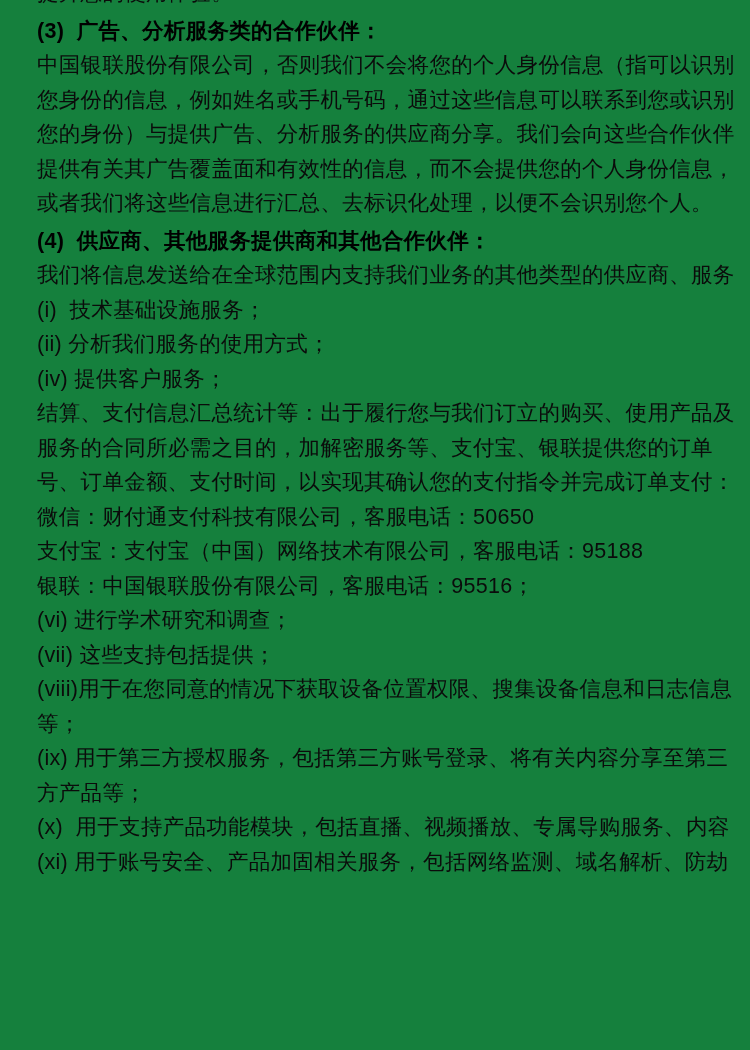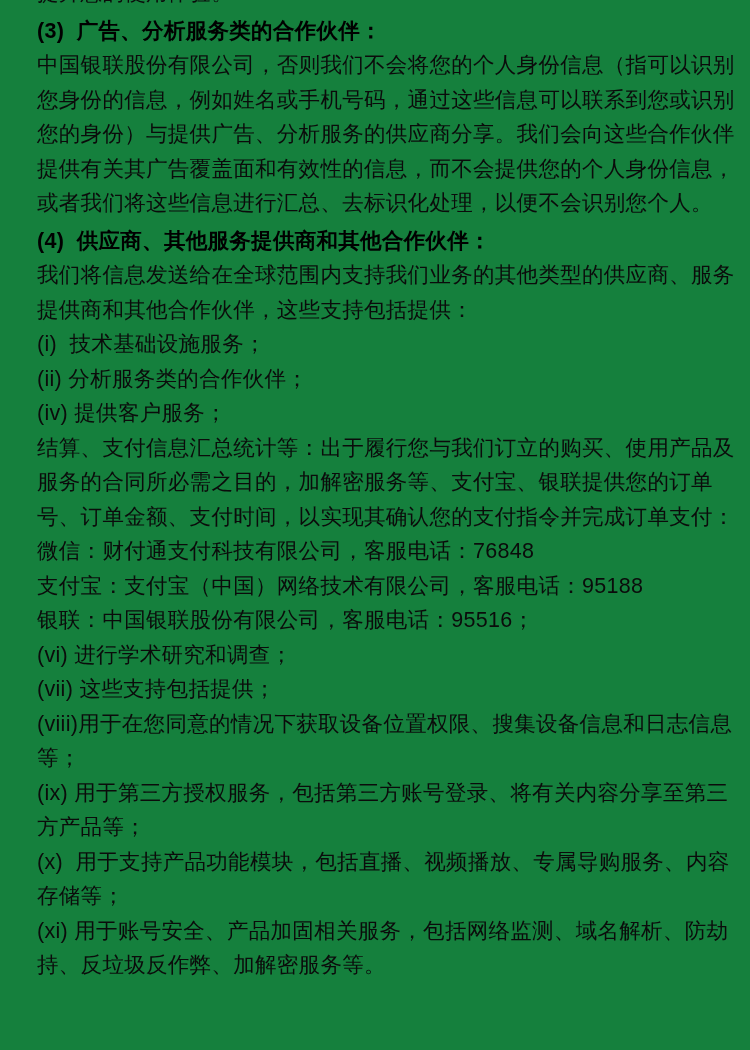--- a/index.html
+++ b/index.html
@@ -42,34 +42,31 @@
   <div class="content">
     <div class="line">提升您的使用体验。</div>
     <div class="line heading">(3)  广告、分析服务类的合作伙伴：</div>
     <div class="line">中国银联股份有限公司，否则我们不会将您的个人身份信息（指可以识别</div>
     <div class="line">您身份的信息，例如姓名或手机号码，通过这些信息可以联系到您或识别</div>
     <div class="line">您的身份）与提供广告、分析服务的供应商分享。我们会向这些合作伙伴</div>
     <div class="line">提供有关其广告覆盖面和有效性的信息，而不会提供您的个人身份信息，</div>
     <div class="line">或者我们将这些信息进行汇总、去标识化处理，以便不会识别您个人。</div>
     <div class="line heading">(4)  供应商、其他服务提供商和其他合作伙伴：</div>
     <div class="line">我们将信息发送给在全球范围内支持我们业务的其他类型的供应商、服务</div>
-    <div class="line">提供商和其他合作伙伴，这些支持包括提供：</div>
     <div class="line">(i)  技术基础设施服务；</div>
-    <div class="line">(ii) 分析服务类的合作伙伴；</div>
+    <div class="line">(ii) 分析我们服务的使用方式；</div>
     <div class="line">(iv) 提供客户服务；</div>
     <div class="line">结算、支付信息汇总统计等：出于履行您与我们订立的购买、使用产品及</div>
     <div class="line">服务的合同所必需之目的，加解密服务等、支付宝、银联提供您的订单</div>
     <div class="line">号、订单金额、支付时间，以实现其确认您的支付指令并完成订单支付：</div>
-    <div class="line">微信：财付通支付科技有限公司，客服电话：76848</div>
+    <div class="line">微信：财付通支付科技有限公司，客服电话：50650</div>
     <div class="line">支付宝：支付宝（中国）网络技术有限公司，客服电话：95188</div>
     <div class="line">银联：中国银联股份有限公司，客服电话：95516；</div>
     <div class="line">(vi) 进行学术研究和调查；</div>
     <div class="line">(vii) 这些支持包括提供；</div>
     <div class="line">(viii)用于在您同意的情况下获取设备位置权限、搜集设备信息和日志信息</div>
     <div class="line">等；</div>
     <div class="line">(ix) 用于第三方授权服务，包括第三方账号登录、将有关内容分享至第三</div>
     <div class="line">方产品等；</div>
     <div class="line">(x)  用于支持产品功能模块，包括直播、视频播放、专属导购服务、内容</div>
-    <div class="line">存储等；</div>
     <div class="line">(xi) 用于账号安全、产品加固相关服务，包括网络监测、域名解析、防劫</div>
-    <div class="line">持、反垃圾反作弊、加解密服务等。</div>
   </div>
 </div>
 
 </body></html>

